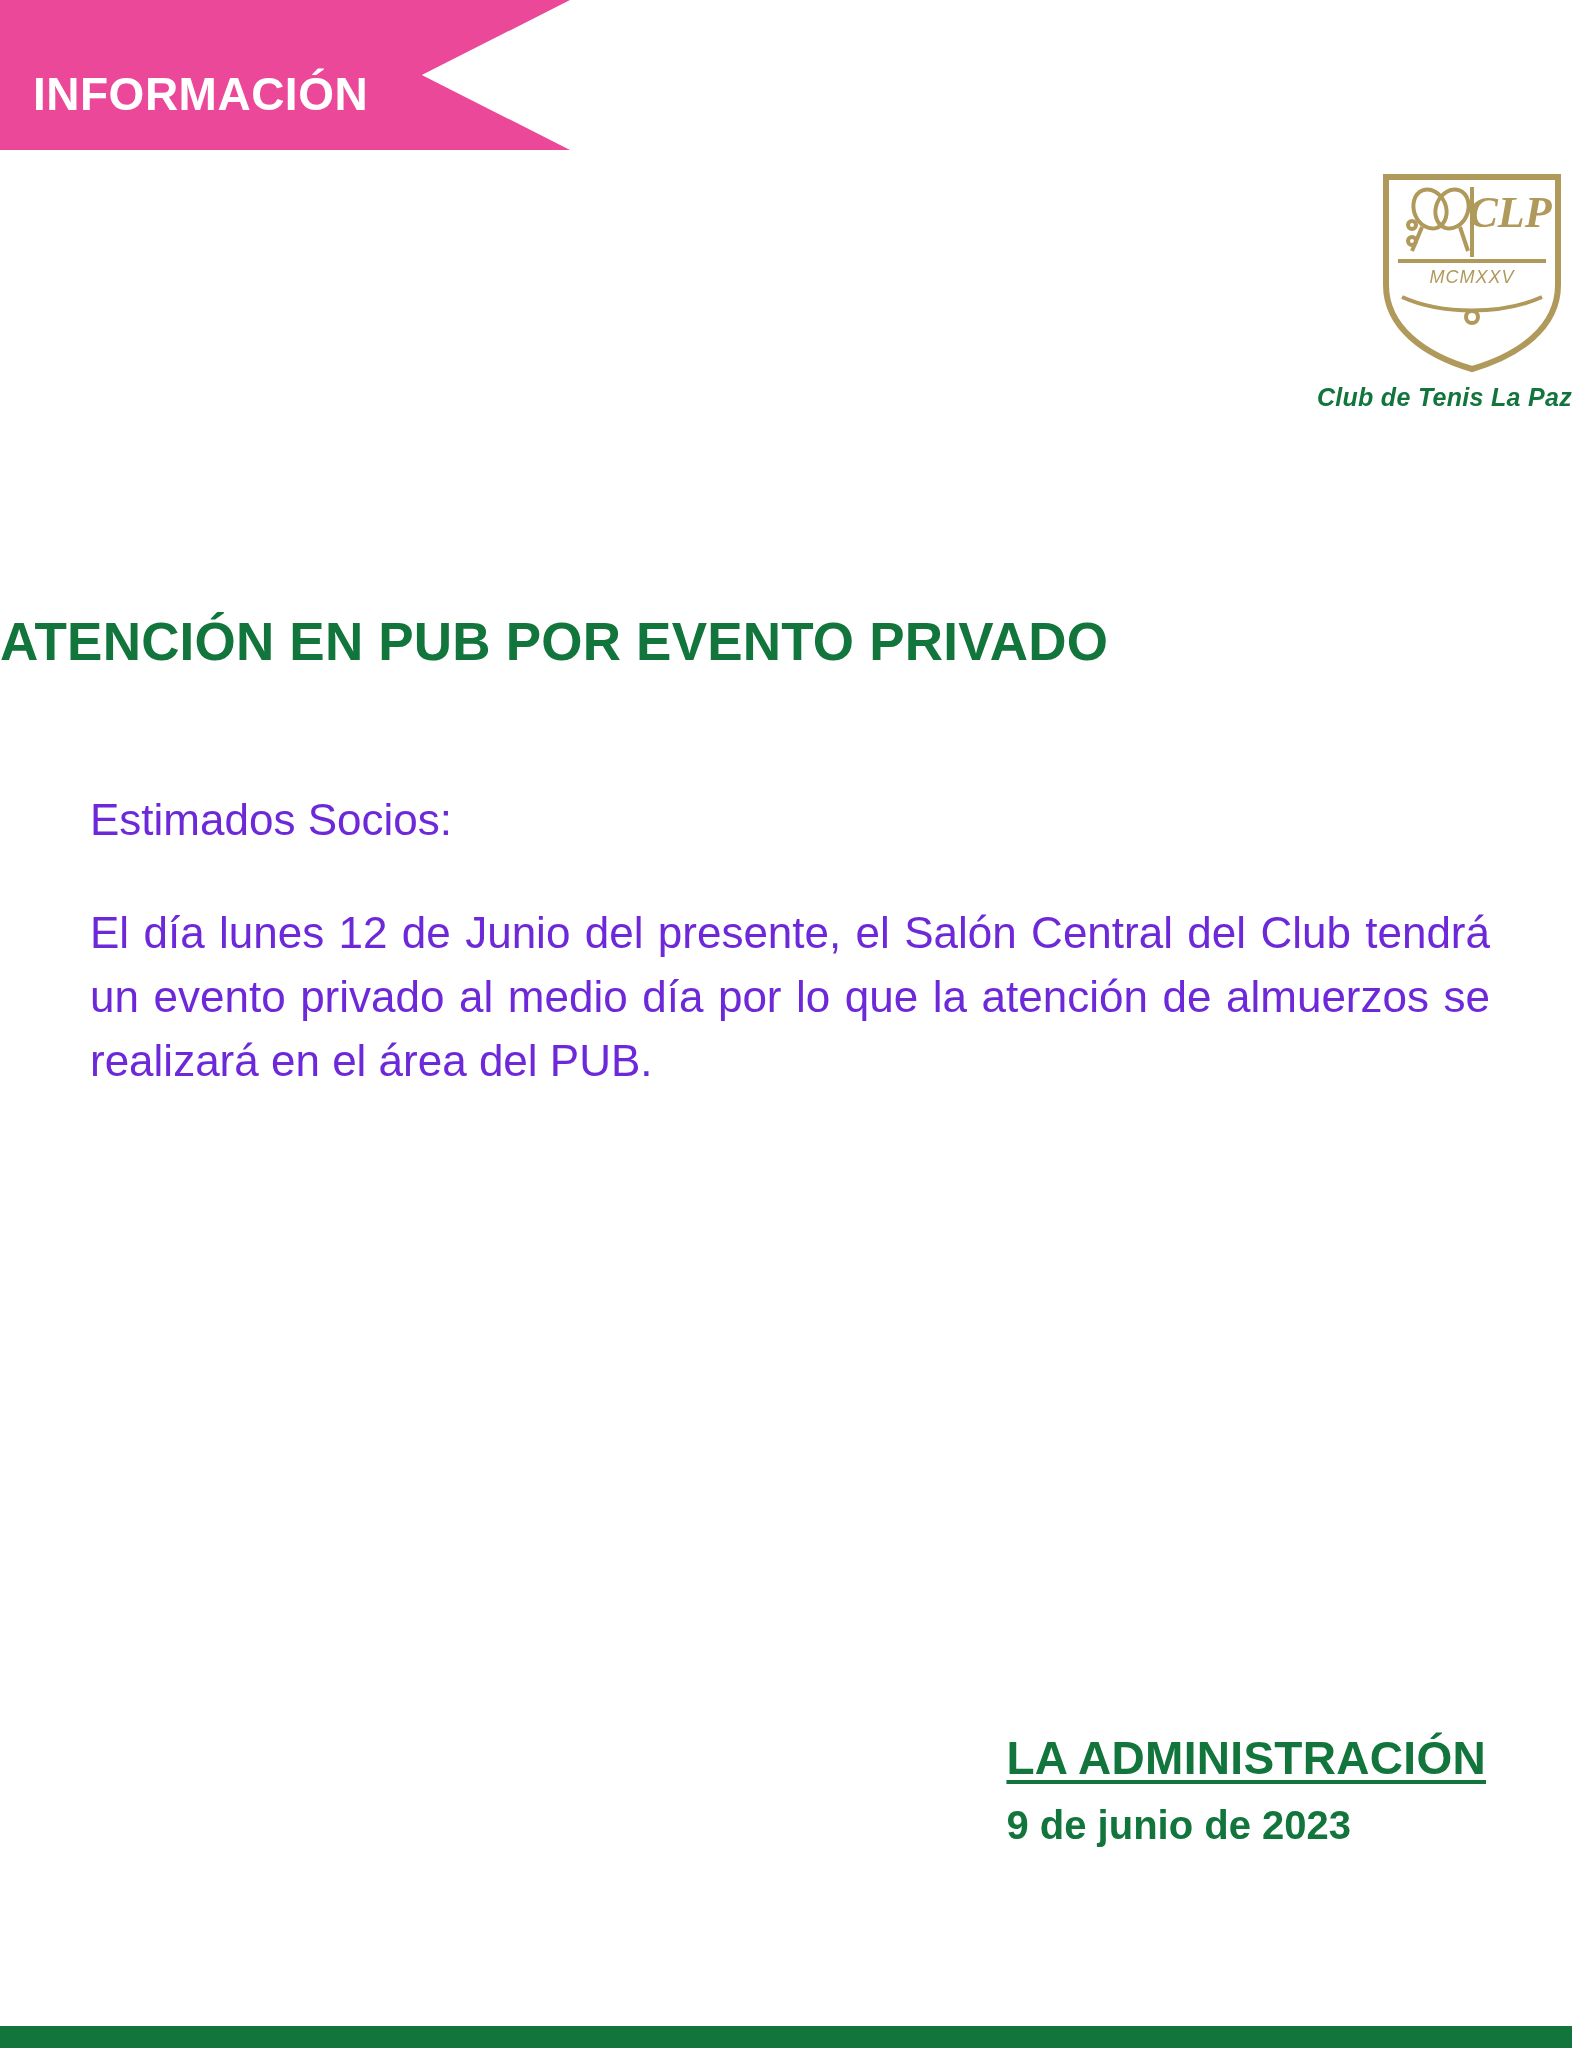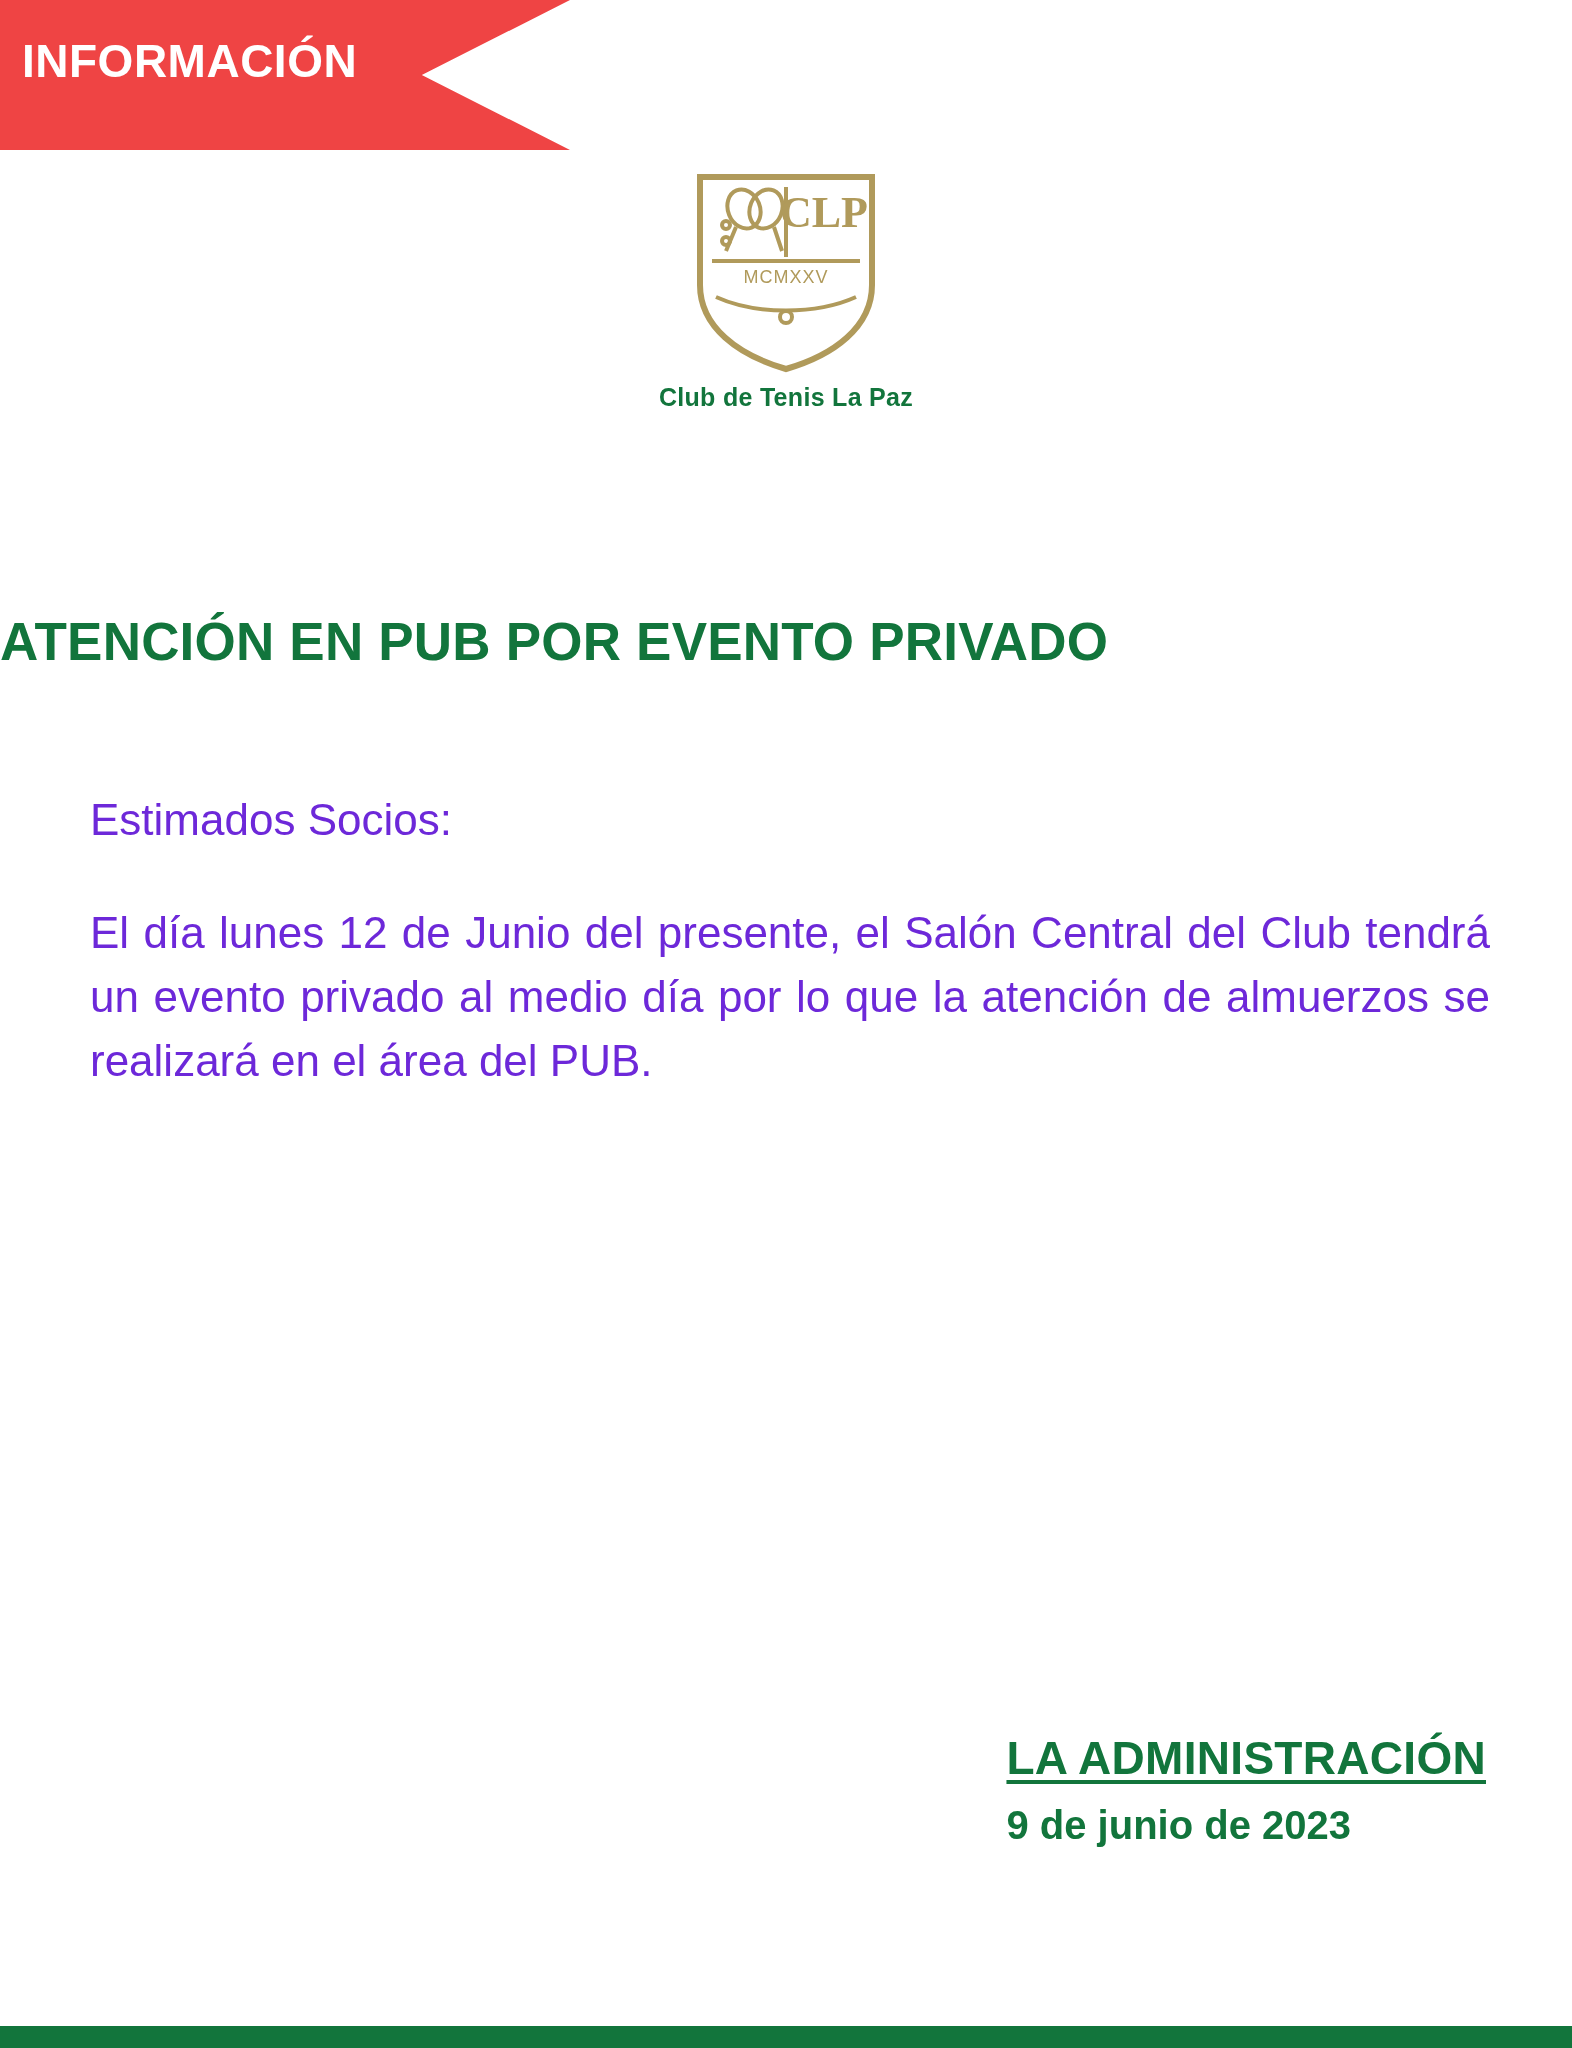--- a/index.html
+++ b/index.html
@@ -15,45 +15,46 @@
     overflow: hidden;
   }
 
   
   .header-banner {
     position: absolute;
     top: 0;
     left: 0;
     width: 570px;
     height: 150px;
-    background: #ef4444;
+    background: #ec4899;
     
     clip-path: polygon(0 0, 100% 0, 74% 50%, 100% 100%, 0 100%);
     display: flex;
-    align-items: flex-start;
+    align-items: center;
     box-sizing: border-box;
-    padding: 38px 0 0 22px;
+    padding: 38px 0 0 33px;
   }
   .header-banner-text {
     color: #ffffff;
     font-size: 46px;
     font-weight: bold;
     letter-spacing: 0.5px;
     line-height: 1;
   }
 
   
   .logo-block {
     position: absolute;
     top: 165px;
     left: 0;
     width: 100%;
     display: flex;
     flex-direction: column;
-    align-items: center;
+    align-items: flex-end;
+    font-style: italic;
   }
   .crest {
     width: 200px;
     height: 210px;
     display: block;
   }
   .logo-caption {
     margin-top: 8px;
     font-size: 25px;
     font-weight: bold;

